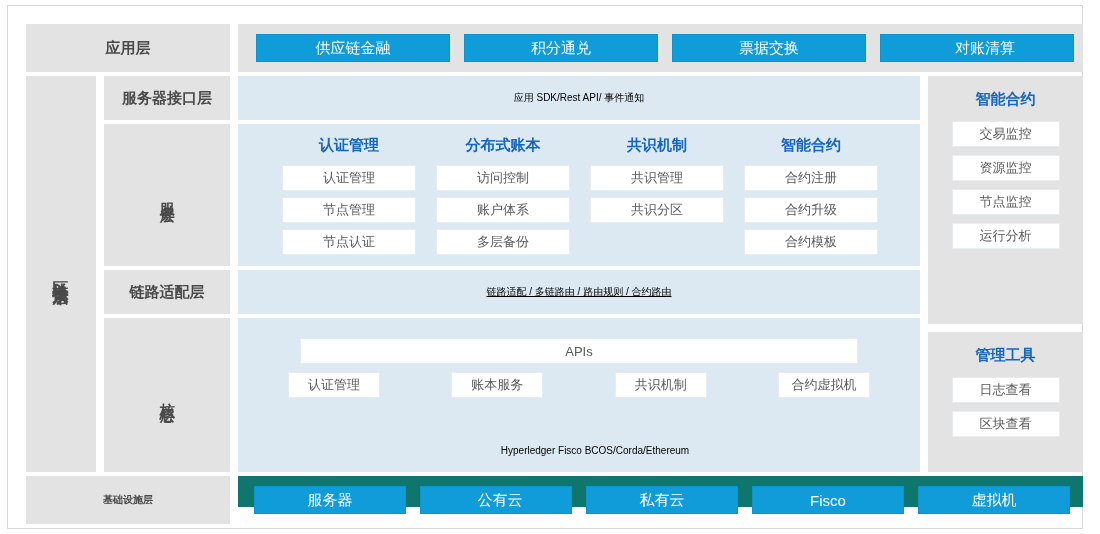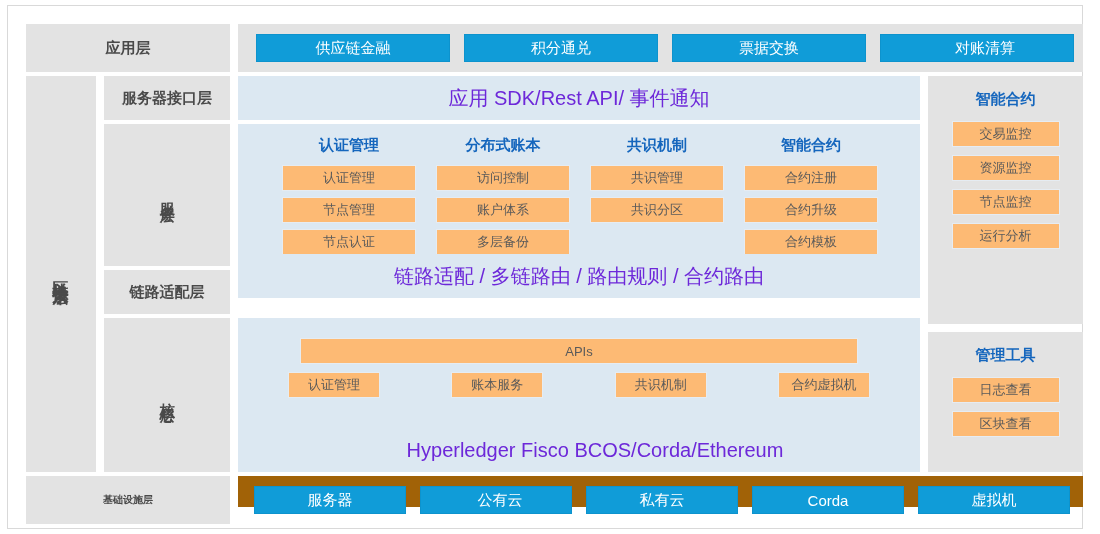--- a/index.html
+++ b/index.html
@@ -35,38 +35,38 @@
   }
   .bluebtn{
     background:#109cd8;
     color:#ffffff;
     font-size:15px;
     display:flex;align-items:center;justify-content:center;
     box-sizing:border-box;
     border:1px solid #0d93cd;
   }
   .whitebox{
-    background:#fdba74;
+    background:#ffffff;
     color:#5a5a5a;
     font-size:13px;
     display:flex;align-items:center;justify-content:center;
     box-sizing:border-box;
     border:1px solid #e6ecf2;
     text-align:center;
   }
   .colhead{
     color:#1566bd;
     font-size:15px;
     font-weight:bold;
     text-align:center;
   }
   .centertext{
     display:flex;align-items:center;justify-content:center;
-    color:#6d28d9;
-    font-size:20px;
+    color:#000000;
+    font-size:10px;
     box-sizing:border-box;
     text-align:center;
   }
 
   
   .app-label{position:absolute;left:18px;top:18px;width:204px;height:48px;font-size:15px;}
   .app-strip{position:absolute;left:230px;top:18px;width:845px;height:48px;background:#e3e3e3;}
   .app-btn{position:absolute;top:10px;height:28px;}
   .app-btn.b0{left:18px;width:194px;}
   .app-btn.b1{left:226px;width:194px;}
@@ -88,21 +88,21 @@
   .rl-link{top:264px;height:44px;}
   .rl-core{top:312px;height:154px;}
   .vert{
     writing-mode:vertical-rl;text-orientation:upright;
     letter-spacing:3px;line-height:1.5;
   }
 
   
   .sif-strip{position:absolute;left:230px;top:70px;width:682px;height:44px;}
   .svc-strip{position:absolute;left:230px;top:118px;width:682px;height:142px;}
-  .link-strip{position:absolute;left:230px;top:248px;width:682px;height:44px;}
+  .link-strip{position:absolute;left:230px;top:264px;width:682px;height:44px;text-decoration:underline;}
   .core-strip{position:absolute;left:230px;top:312px;width:682px;height:154px;}
 
   
   .svc-col{position:absolute;top:12px;width:134px;}
   .svc-col.c0{left:44px;}
   .svc-col.c1{left:198px;}
   .svc-col.c2{left:352px;}
   .svc-col.c3{left:506px;}
   .svc-col .colhead{margin-bottom:10px;}
   .svc-col .whitebox{height:26px;margin-bottom:6px;width:100%;}
@@ -121,21 +121,21 @@
   .rp .rp-title{
     color:#1566bd;font-size:15px;font-weight:bold;
     text-align:center;margin-top:14px;margin-bottom:12px;
   }
   .rp .whitebox{
     width:108px;height:26px;margin:0 auto 8px auto;
   }
 
   
   .infra-label{position:absolute;left:18px;top:470px;width:204px;height:48px;font-size:10px;}
-  .infra-strip{position:absolute;left:230px;top:470px;width:845px;height:31px;background:#a16207;}
+  .infra-strip{position:absolute;left:230px;top:470px;width:845px;height:31px;background:#0f766e;}
   .infra-btn{position:absolute;top:10px;height:28px;}
   .infra-btn.i0{left:16px;width:152px;}
   .infra-btn.i1{left:182px;width:152px;padding-left:8px;}
   .infra-btn.i2{left:348px;width:152px;}
   .infra-btn.i3{left:514px;width:152px;}
   .infra-btn.i4{left:680px;width:152px;}
 </style>
 </head>
 <body>
 
@@ -219,17 +219,17 @@
     <div class="whitebox">日志查看</div>
     <div class="whitebox">区块查看</div>
   </div>
 
   <div class="gray infra-label">基础设施层</div>
 
   <div class="infra-strip">
     <div class="bluebtn infra-btn i0">服务器</div>
     <div class="bluebtn infra-btn i1">公有云</div>
     <div class="bluebtn infra-btn i2">私有云</div>
-    <div class="bluebtn infra-btn i3">Corda</div>
+    <div class="bluebtn infra-btn i3">Fisco</div>
     <div class="bluebtn infra-btn i4">虚拟机</div>
   </div>
 
 </div>
 
 </body></html>

